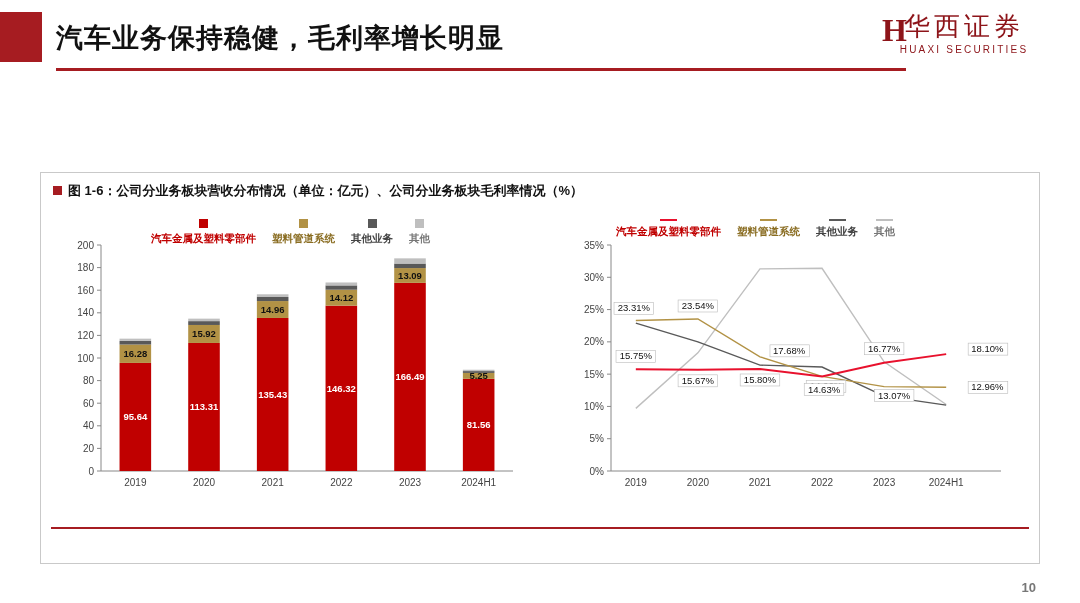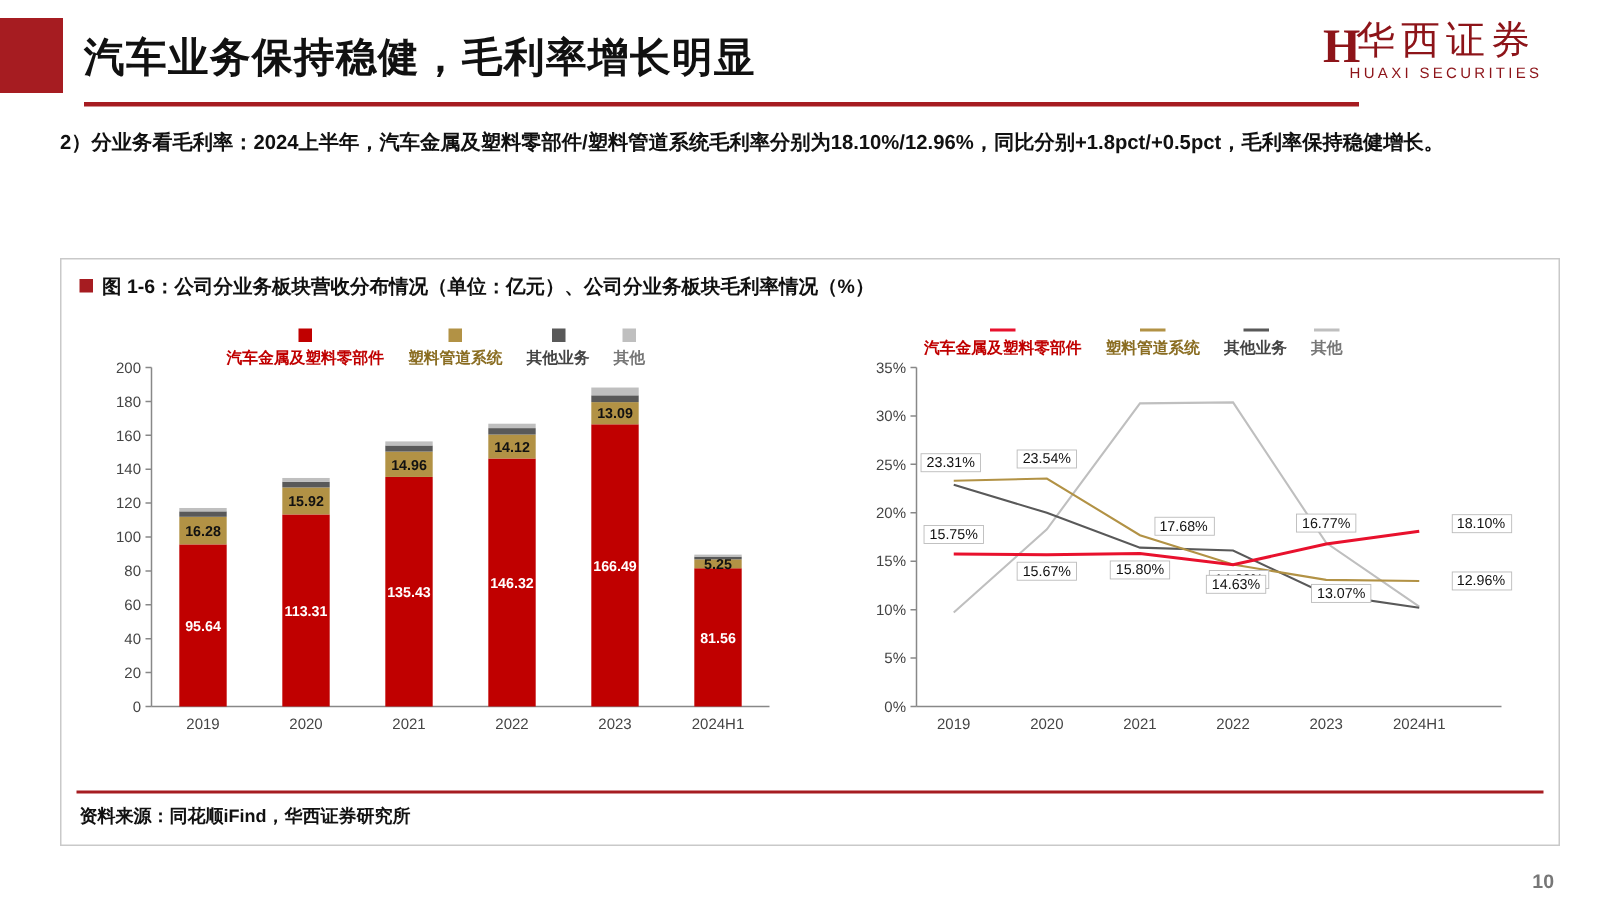--- a/index.html
+++ b/index.html
@@ -102,21 +102,20 @@
   <div class="header-title">汽车业务保持稳健，毛利率增长明显</div>
   <div class="header-rule"></div>
   <div class="logo">
     <div class="logo-h">H</div>
     <div class="logo-cn">华西证券</div>
     <div class="logo-en">HUAXI SECURITIES</div>
   </div>
 </div>
 
 <div class="bullets">
-  <p>2）分业务看毛利率：2024上半年，汽车金属及塑料零部件/塑料管道系统毛利率分别为18.10%/12.96%，同比分别+1.8pct/+0.5pct，毛利率保持稳健增长。</p>
 </div>
 
 <div class="figbox">
   <div class="fig-caption">
     <span class="redsq"></span><span>图 1-6：公司分业务板块营收分布情况（单位：亿元）、公司分业务板块毛利率情况（%）</span>
   </div>
 
   <div class="legend" style="left:110px; top:46px;">
     <div class="item">
       <span class="swatch" style="background:#c00000"></span>
@@ -273,16 +272,15 @@
       <text x="198.9655172413793" y="149.97714285714284" text-anchor="middle" class="pt-lbl">15.80%</text>
       <rect x="243.2344827586207" y="150.53199999999998" width="39.599999999999994" height="12" fill="#ffffff" stroke="#bbbbbb" stroke-width="0.6"></rect>
       <text x="263.0344827586207" y="159.53199999999998" text-anchor="middle" class="pt-lbl">14.63%</text>
       <rect x="303.3034482758621" y="109.71371428571427" width="39.599999999999994" height="12" fill="#ffffff" stroke="#bbbbbb" stroke-width="0.6"></rect>
       <text x="323.1034482758621" y="118.71371428571427" text-anchor="middle" class="pt-lbl">16.77%</text>
       <rect x="407.1724137931035" y="110.12571428571427" width="39.599999999999994" height="12" fill="#ffffff" stroke="#bbbbbb" stroke-width="0.6"></rect>
       <text x="410.1724137931035" y="119.12571428571427" text-anchor="start" class="pt-lbl">18.10%</text>
     </svg>
 
   <div class="fig-divider"></div>
-  <div class="source">资料来源：同花顺iFind，华西证券研究所</div>
 </div>
 
 <div class="pagenum">10</div>
 
 </body></html>

